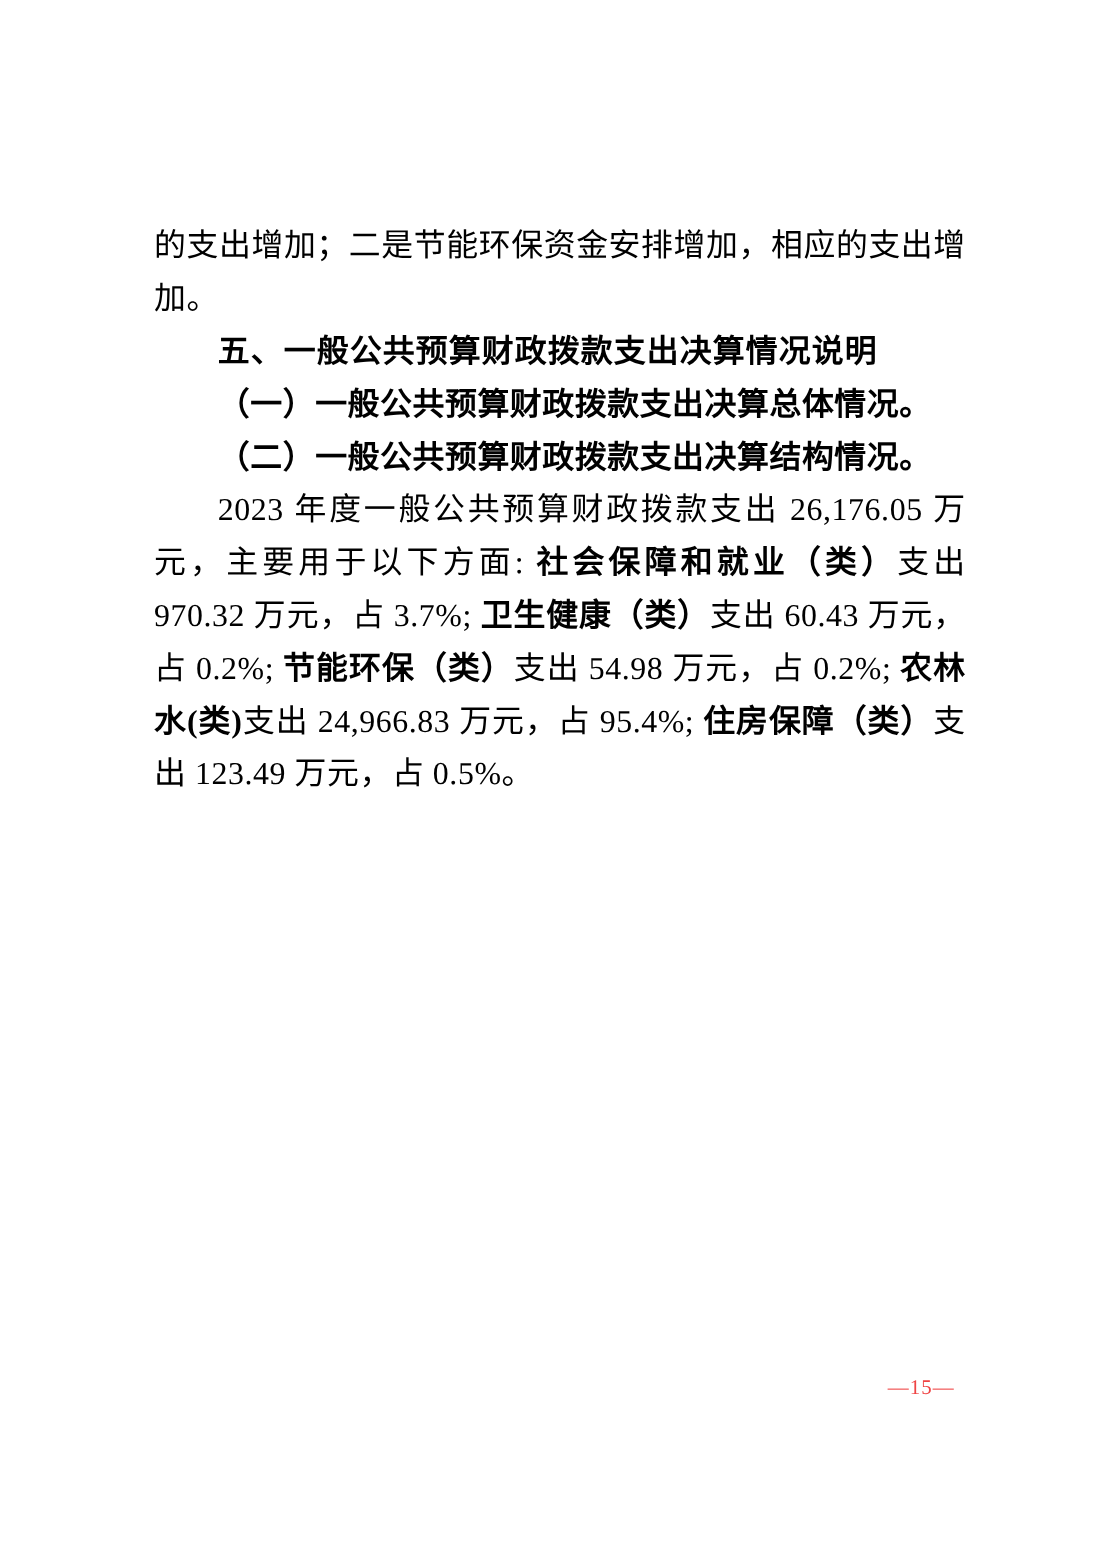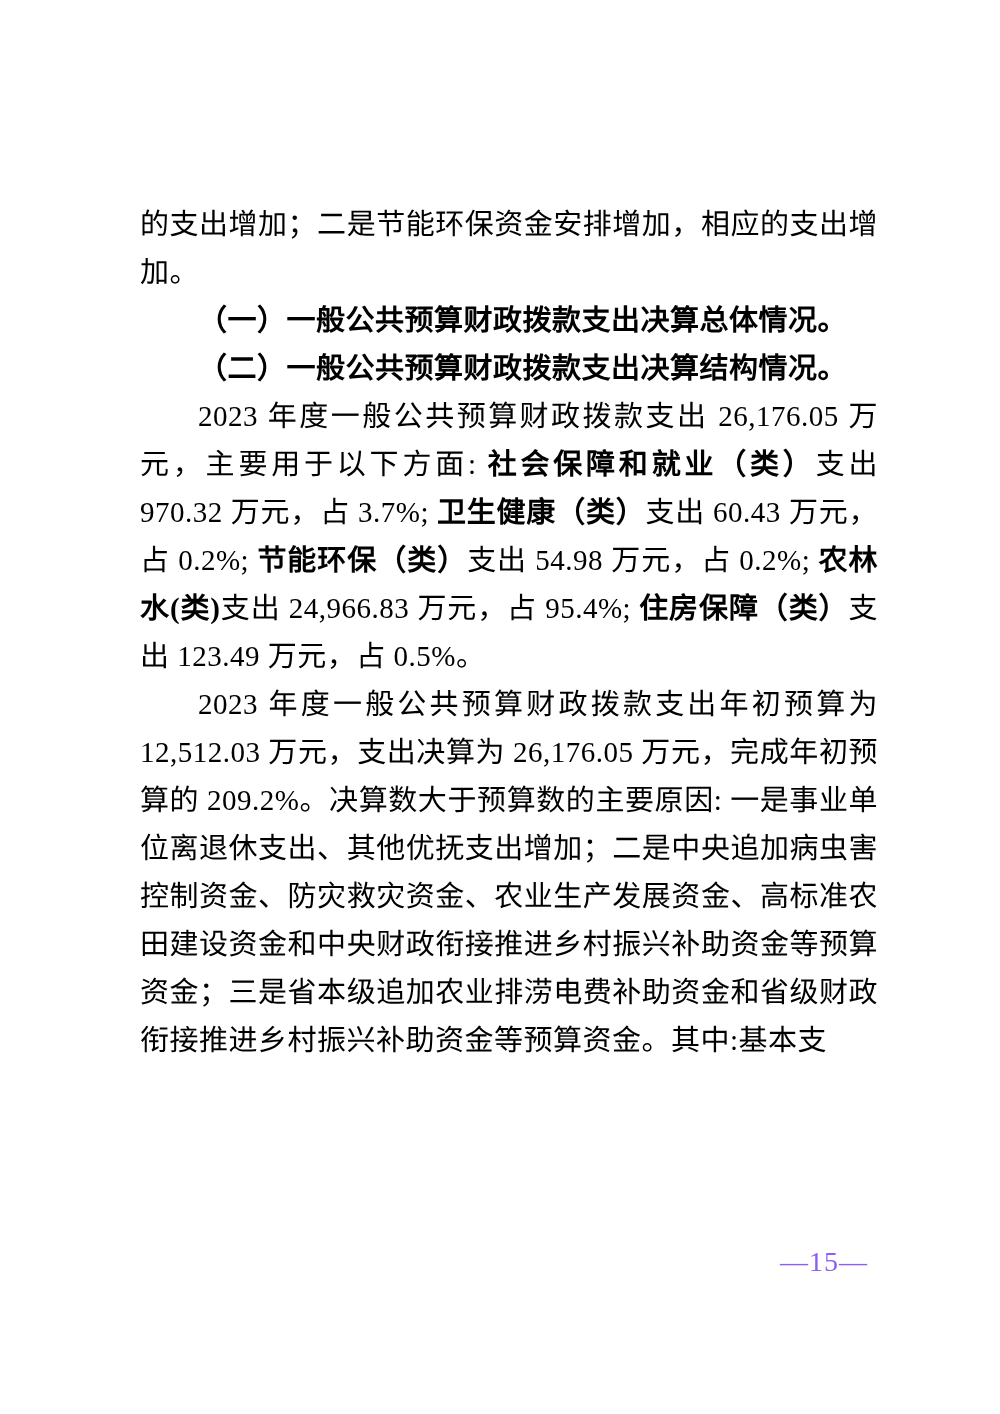--- a/index.html
+++ b/index.html
@@ -43,42 +43,42 @@
   .heading2 {
     font-weight: 700;
   }
   .b {
     font-weight: 700;
   }
   .footer {
     position: absolute;
     top: 1246px;
     right: 132px;
-    font-size: 28px;
+    font-size: 19px;
     line-height: 32px;
     letter-spacing: 1px;
     font-family: "Liberation Serif", "DejaVu Serif", serif;
-    color: #8b5cf6;
+    color: #ef4444;
   }
 </style>
 </head>
 <body>
 
 <div class="page">
 
   <div class="doc">
     <p class="block"><span>的支出增加；二是节能环保资金安排增加，相应的支出增加。</span></p>
 
+    <p class="block indent heading1"><span class="b">五、一般公共预算财政拨款支出决算情况说明</span></p>
 
     <p class="block indent heading2"><span class="b">（一）一般公共预算财政拨款支出决算总体情况。</span></p>
 
 
     <p class="block indent heading2"><span class="b">（二）一般公共预算财政拨款支出决算结构情况。</span></p>
 
     <p class="block indent"><span>2023 年度一般公共预算财政拨款支出 26,176.05 万元，主要用于以下方面: </span><span class="b">社会保障和就业（类）</span><span>支出 970.32 万元，占 3.7%; </span><span class="b">卫生健康（类）</span><span>支出 60.43 万元，占 0.2%; </span><span class="b">节能环保（类）</span><span>支出 54.98 万元，占 0.2%; </span><span class="b">农林水(类)</span><span>支出 24,966.83 万元，占 95.4%; </span><span class="b">住房保障（类）</span><span>支出 123.49 万元，占 0.5%。</span></p>
 
 
-    <p class="block indent"><span>2023 年度一般公共预算财政拨款支出年初预算为 12,512.03 万元，支出决算为 26,176.05 万元，完成年初预算的 209.2%。决算数大于预算数的主要原因: 一是事业单位离退休支出、其他优抚支出增加；二是中央追加病虫害控制资金、防灾救灾资金、农业生产发展资金、高标准农田建设资金和中央财政衔接推进乡村振兴补助资金等预算资金；三是省本级追加农业排涝电费补助资金和省级财政衔接推进乡村振兴补助资金等预算资金。其中:基本支</span></p>
   </div>
 
   <div class="footer">—15—</div>
 
 </div>
 
 </body></html>

